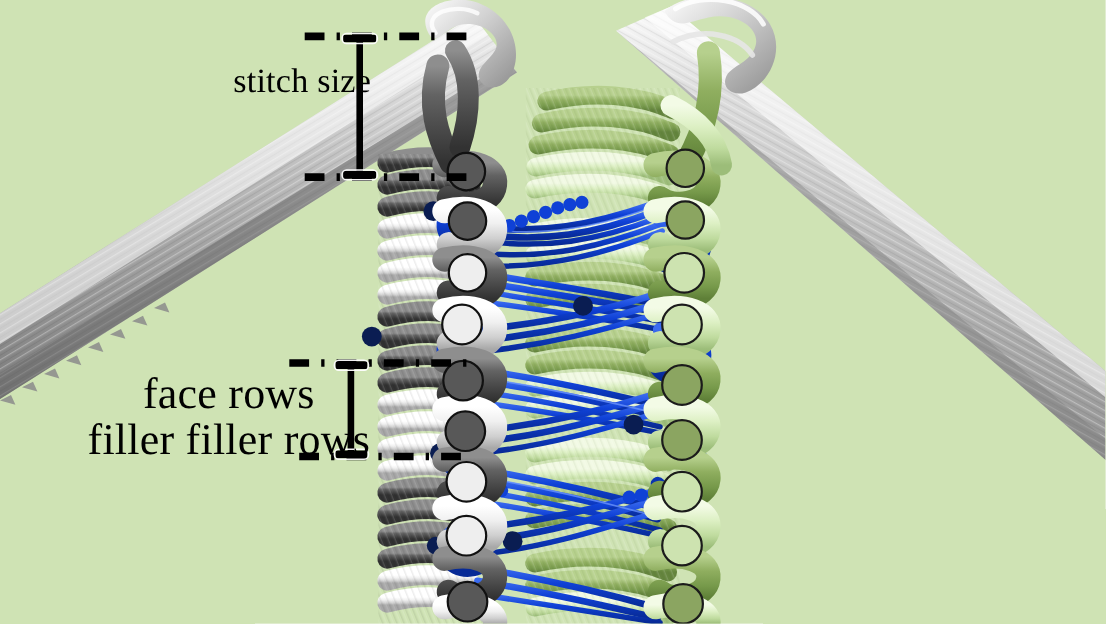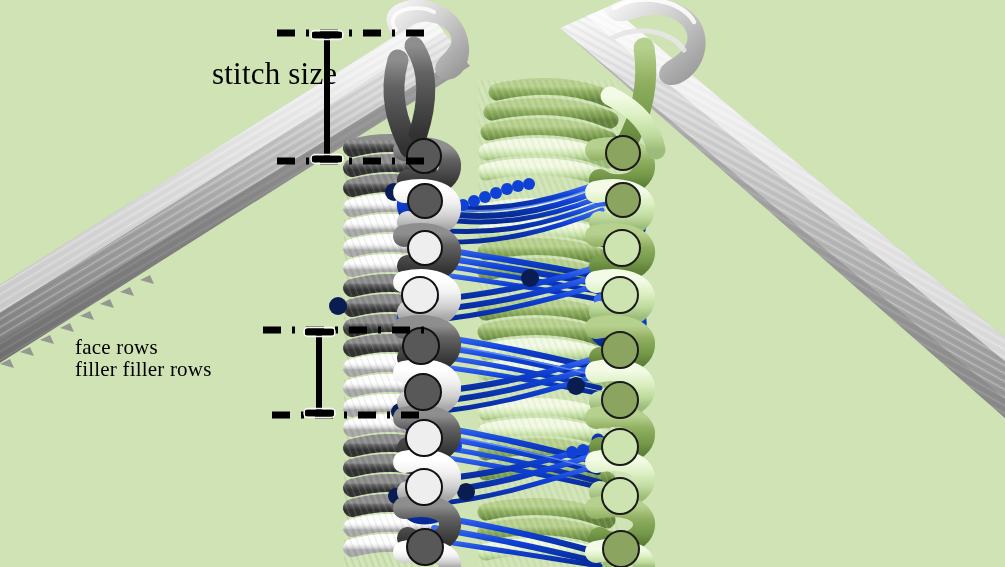--- a/index.html
+++ b/index.html
@@ -26,22 +26,22 @@
     white-space:pre;
     line-height:1.04;
     letter-spacing:.2px;
   }
   #stitch-size-label{
     left:212px; top:58px;
     font-size:31px;
   }
   #face-rows-label{
     left:75px; top:337px;
-    font-size:21px;
-    text-align:left;
+    font-size:40px;
+    text-align:center;
     width:266px;
   }
   #face-rows-label .l2{display:block;}
 </style>
 </head>
 <body>
 
 <div id="stage">
 
   <svg class="layer" id="scene" viewBox="0 0 1005 567">

